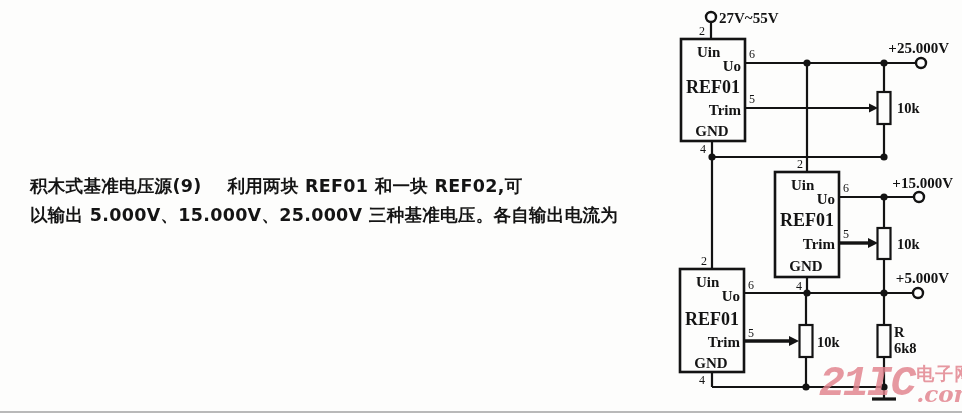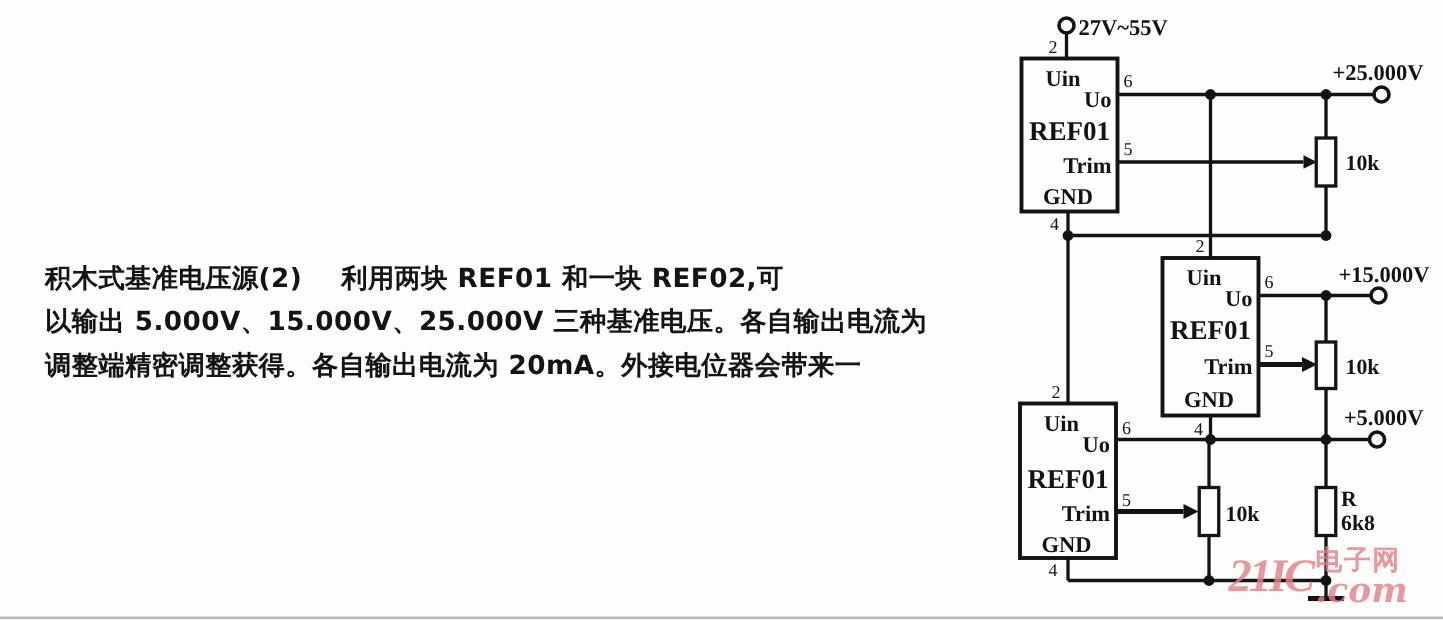--- a/index.html
+++ b/index.html
@@ -30,39 +30,38 @@
   .pinlabel{font-family:"Liberation Serif",serif;font-size:15px;font-weight:bold;}
   .pinnum{font-family:"Liberation Serif",serif;font-size:12px;}
   .vlabel{font-family:"Liberation Serif",serif;font-size:15px;font-weight:600;}
   .rlabel{font-family:"Liberation Serif",serif;font-size:14.5px;font-weight:600;}
   
   #watermark{
     position:absolute;left:819px;top:364px;display:flex;align-items:flex-start;
     opacity:.82;pointer-events:none;
   }
   #watermark .logo{
-    font-size:31px;font-weight:bold;font-style:italic;line-height:40px;
-    color:#e2828d;letter-spacing:-2px;font-family:Liberation Serif, serif;
+    font-size:43px;font-weight:bold;font-style:italic;line-height:40px;
+    color:#e2828d;letter-spacing:-2px;font-family:Liberation Mono, monospace;
   }
   #watermark .col{display:flex;flex-direction:column;margin-left:2px;}
   #watermark .cn{font-size:18px;font-weight:bold;color:#e2828d;line-height:19px;letter-spacing:1px;}
   #watermark .com{
     font-size:23px;font-weight:bold;font-style:italic;color:#e2828d;
     font-family:"DejaVu Serif",serif;line-height:22px;
   }
 </style>
 </head>
 <body>
 
 <div id="page">
 
   <div id="caption">
-    <div class="line"><span class="title">积木式基准电压源(2)</span><span>利用两块 REF01 和一块 REF02,可</span></div>
+    <div class="line"><span class="title">积木式基准电压源(9)</span><span>利用两块 REF01 和一块 REF02,可</span></div>
     <div class="line">以输出 5.000V、15.000V、25.000V 三种基准电压。各自输出电流为</div>
-    <div class="line">调整端精密调整获得。各自输出电流为 20mA。外接电位器会带来一</div>
   </div>
 
   <svg width="962" height="413" viewBox="0 0 962 413">
 
     <g>
       <path class="wire" d="M711,22 V39"></path>
       <circle class="term" cx="711" cy="17" r="5"></circle>
       <text class="vlabel" x="719" y="23">27V~55V</text>
     </g>
 

